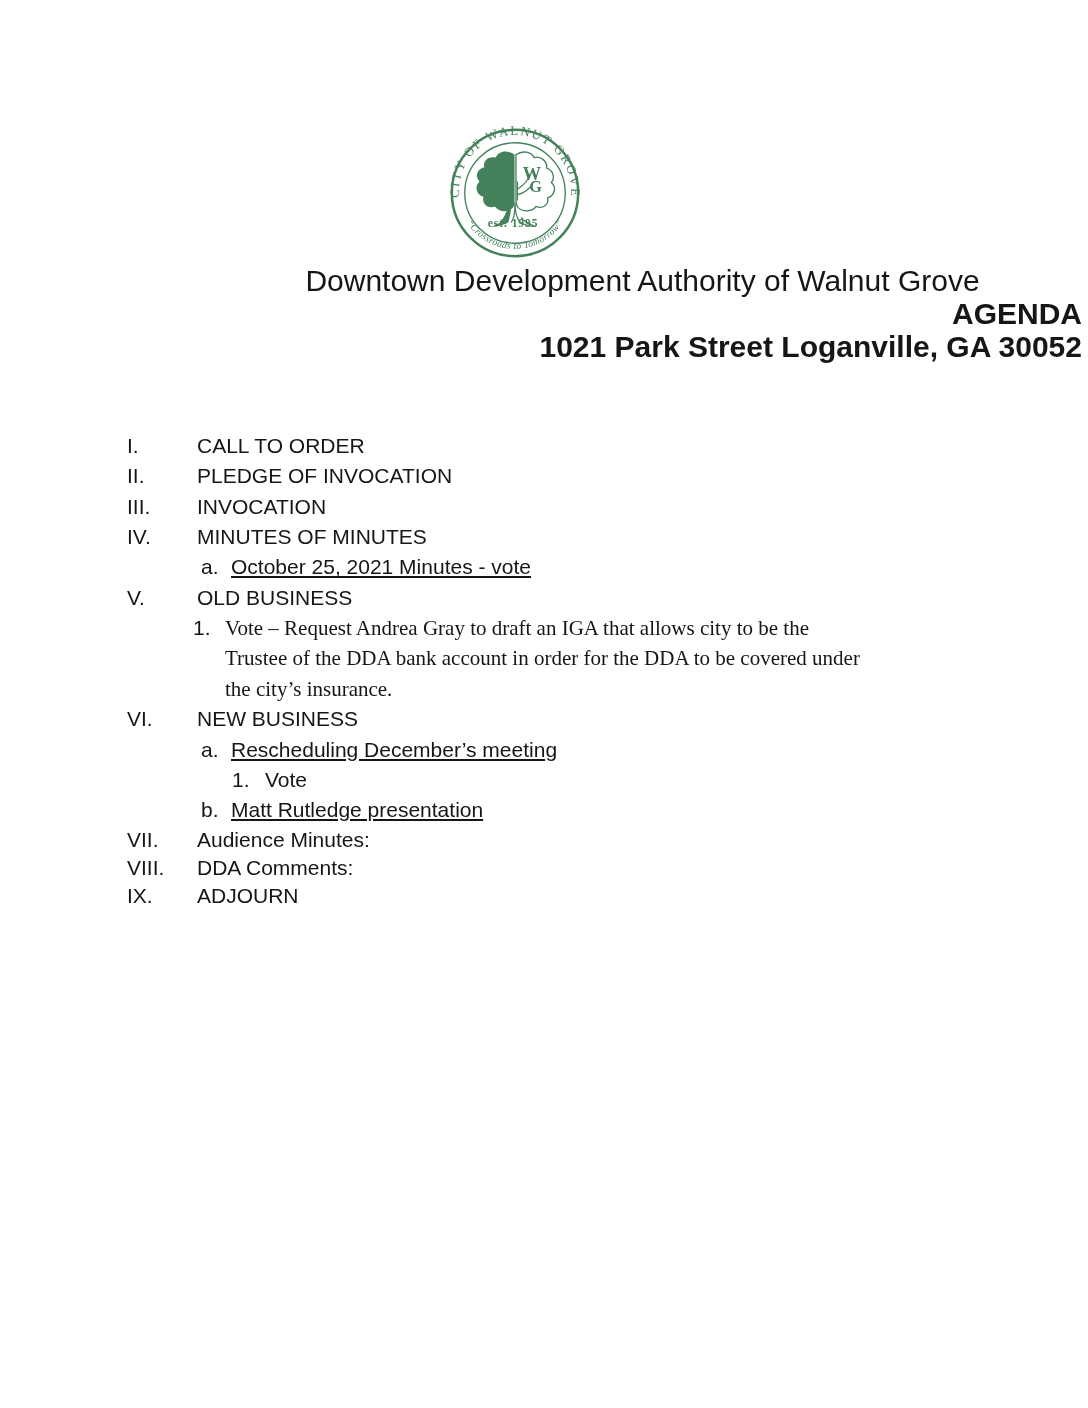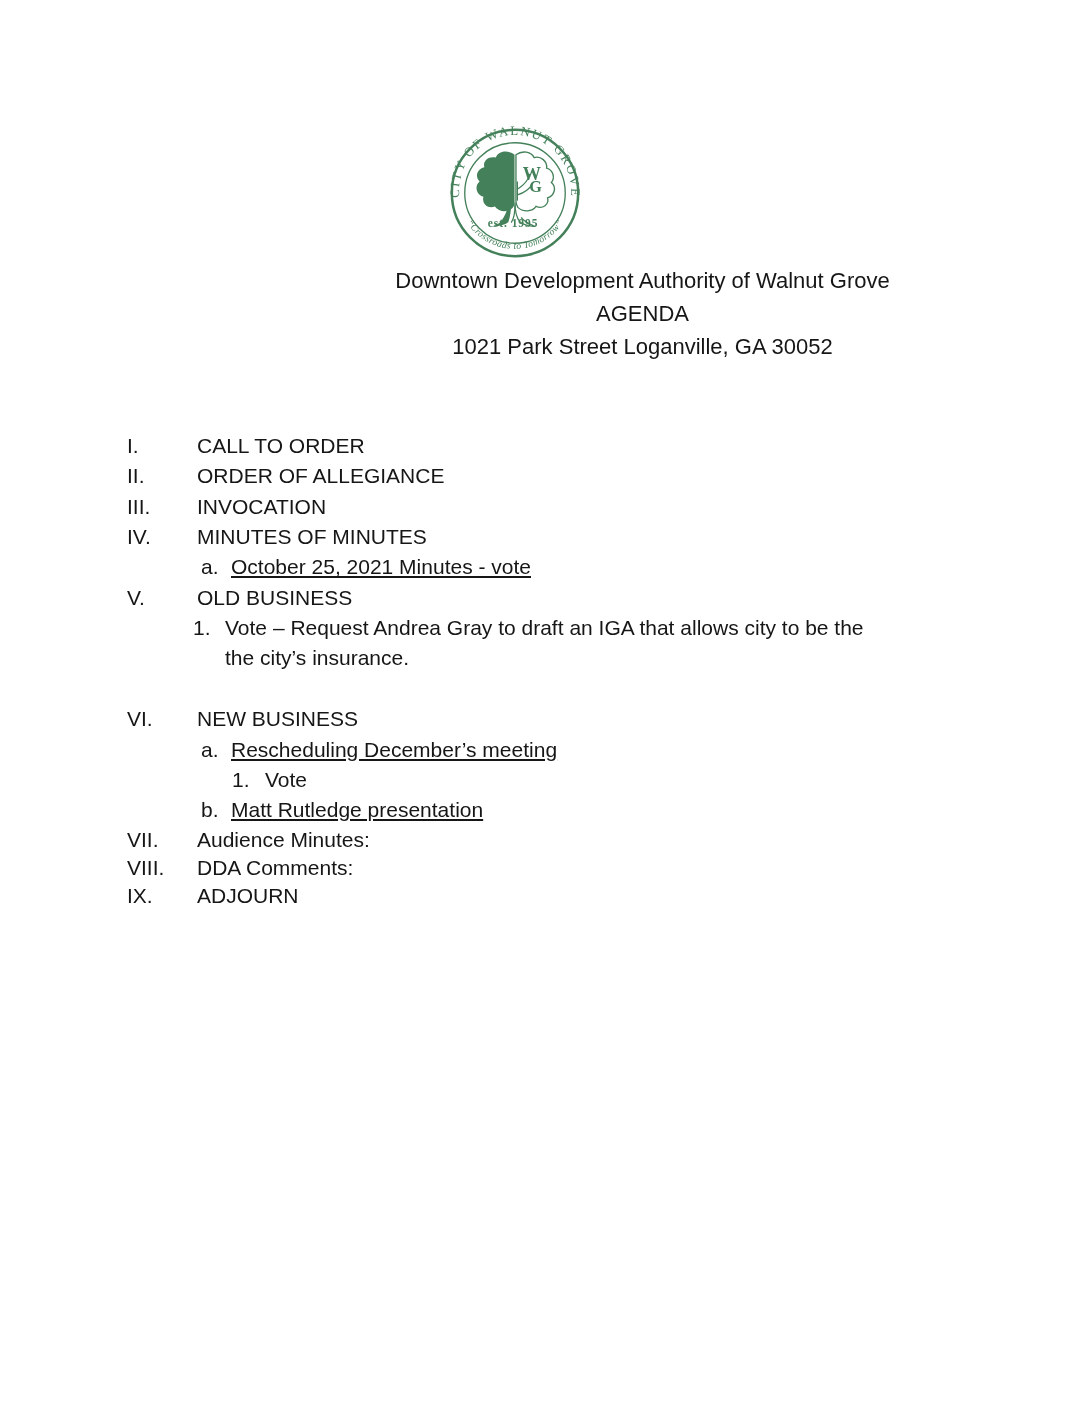--- a/index.html
+++ b/index.html
@@ -11,33 +11,33 @@
     color:#161616;
     overflow:hidden;
   }
   .seal {
     position:absolute; left:448px; top:126px;
     width:134px; height:134px;
   }
   .header {
     position:absolute; left:203px; top:264px; right:6px;
     text-align:center;
-    font-size:22px; line-height:33.2px;
+    font-size:30px; line-height:33.2px;
     white-space:nowrap;
   }
-  .header .bold { font-weight:normal; }
+  .header .bold { font-weight:bold;text-align:right; }
   .row {
     position:absolute; left:0; width:100%;
     font-size:21px; line-height:30.4px;
     white-space:nowrap;
   }
   .mk, .tx { position:absolute; top:0; }
   .lv1 .mk { left:127px; } .lv1 .tx { left:197px; }
   .lva .mk { left:201px; } .lva .tx { left:231px;text-decoration:underline; }
-  .lvn .mk { left:193px; } .lvn .tx { left:225px; }
+  .lvn .mk { left:193px; } .lvn .tx { left:225px;font-family:Liberation Serif, serif; }
   .lv3 .mk { left:232px; } .lv3 .tx { left:265px; }
   .para { white-space:nowrap; }
   .para div { line-height:30.4px; }
 </style>
 </head>
 <body>
 
 <div class="page">
 
   <div class="seal">
@@ -99,21 +99,21 @@
     <div class="bold">AGENDA</div>
     <div class="bold">1021 Park Street Loganville, GA 30052</div>
   </div>
 
   <div class="row lv1" style="top:431px">
     <span class="mk">I.</span>
     <span class="tx">CALL TO ORDER</span>
   </div>
   <div class="row lv1" style="top:461.3px">
     <span class="mk">II.</span>
-    <span class="tx">ORDER OF ALLEGIANCE</span>
+    <span class="tx">PLEDGE OF INVOCATION</span>
   </div>
   <div class="row lv1" style="top:491.6px">
     <span class="mk">III.</span>
     <span class="tx">INVOCATION</span>
   </div>
   <div class="row lv1" style="top:521.9px">
     <span class="mk">IV.</span>
     <span class="tx">MINUTES OF MINUTES</span>
   </div>
   <div class="row lva" style="top:552.3px">
@@ -121,20 +121,21 @@
     <span class="tx">October 25, 2021 Minutes - vote</span>
   </div>
   <div class="row lv1" style="top:582.6px">
     <span class="mk">V.</span>
     <span class="tx">OLD BUSINESS</span>
   </div>
   <div class="row lvn" style="top:613px">
     <span class="mk">1.</span>
     <span class="tx para">
       <div>Vote – Request Andrea Gray to draft an IGA that allows city to be the</div>
+      <div>Trustee of the DDA bank account in order for the DDA to be covered under</div>
       <div>the city’s insurance.</div>
     </span>
   </div>
   <div class="row lv1" style="top:704.3px">
     <span class="mk">VI.</span>
     <span class="tx">NEW BUSINESS</span>
   </div>
   <div class="row lva" style="top:734.6px">
     <span class="mk">a.</span>
     <span class="tx">Rescheduling December’s meeting</span>

